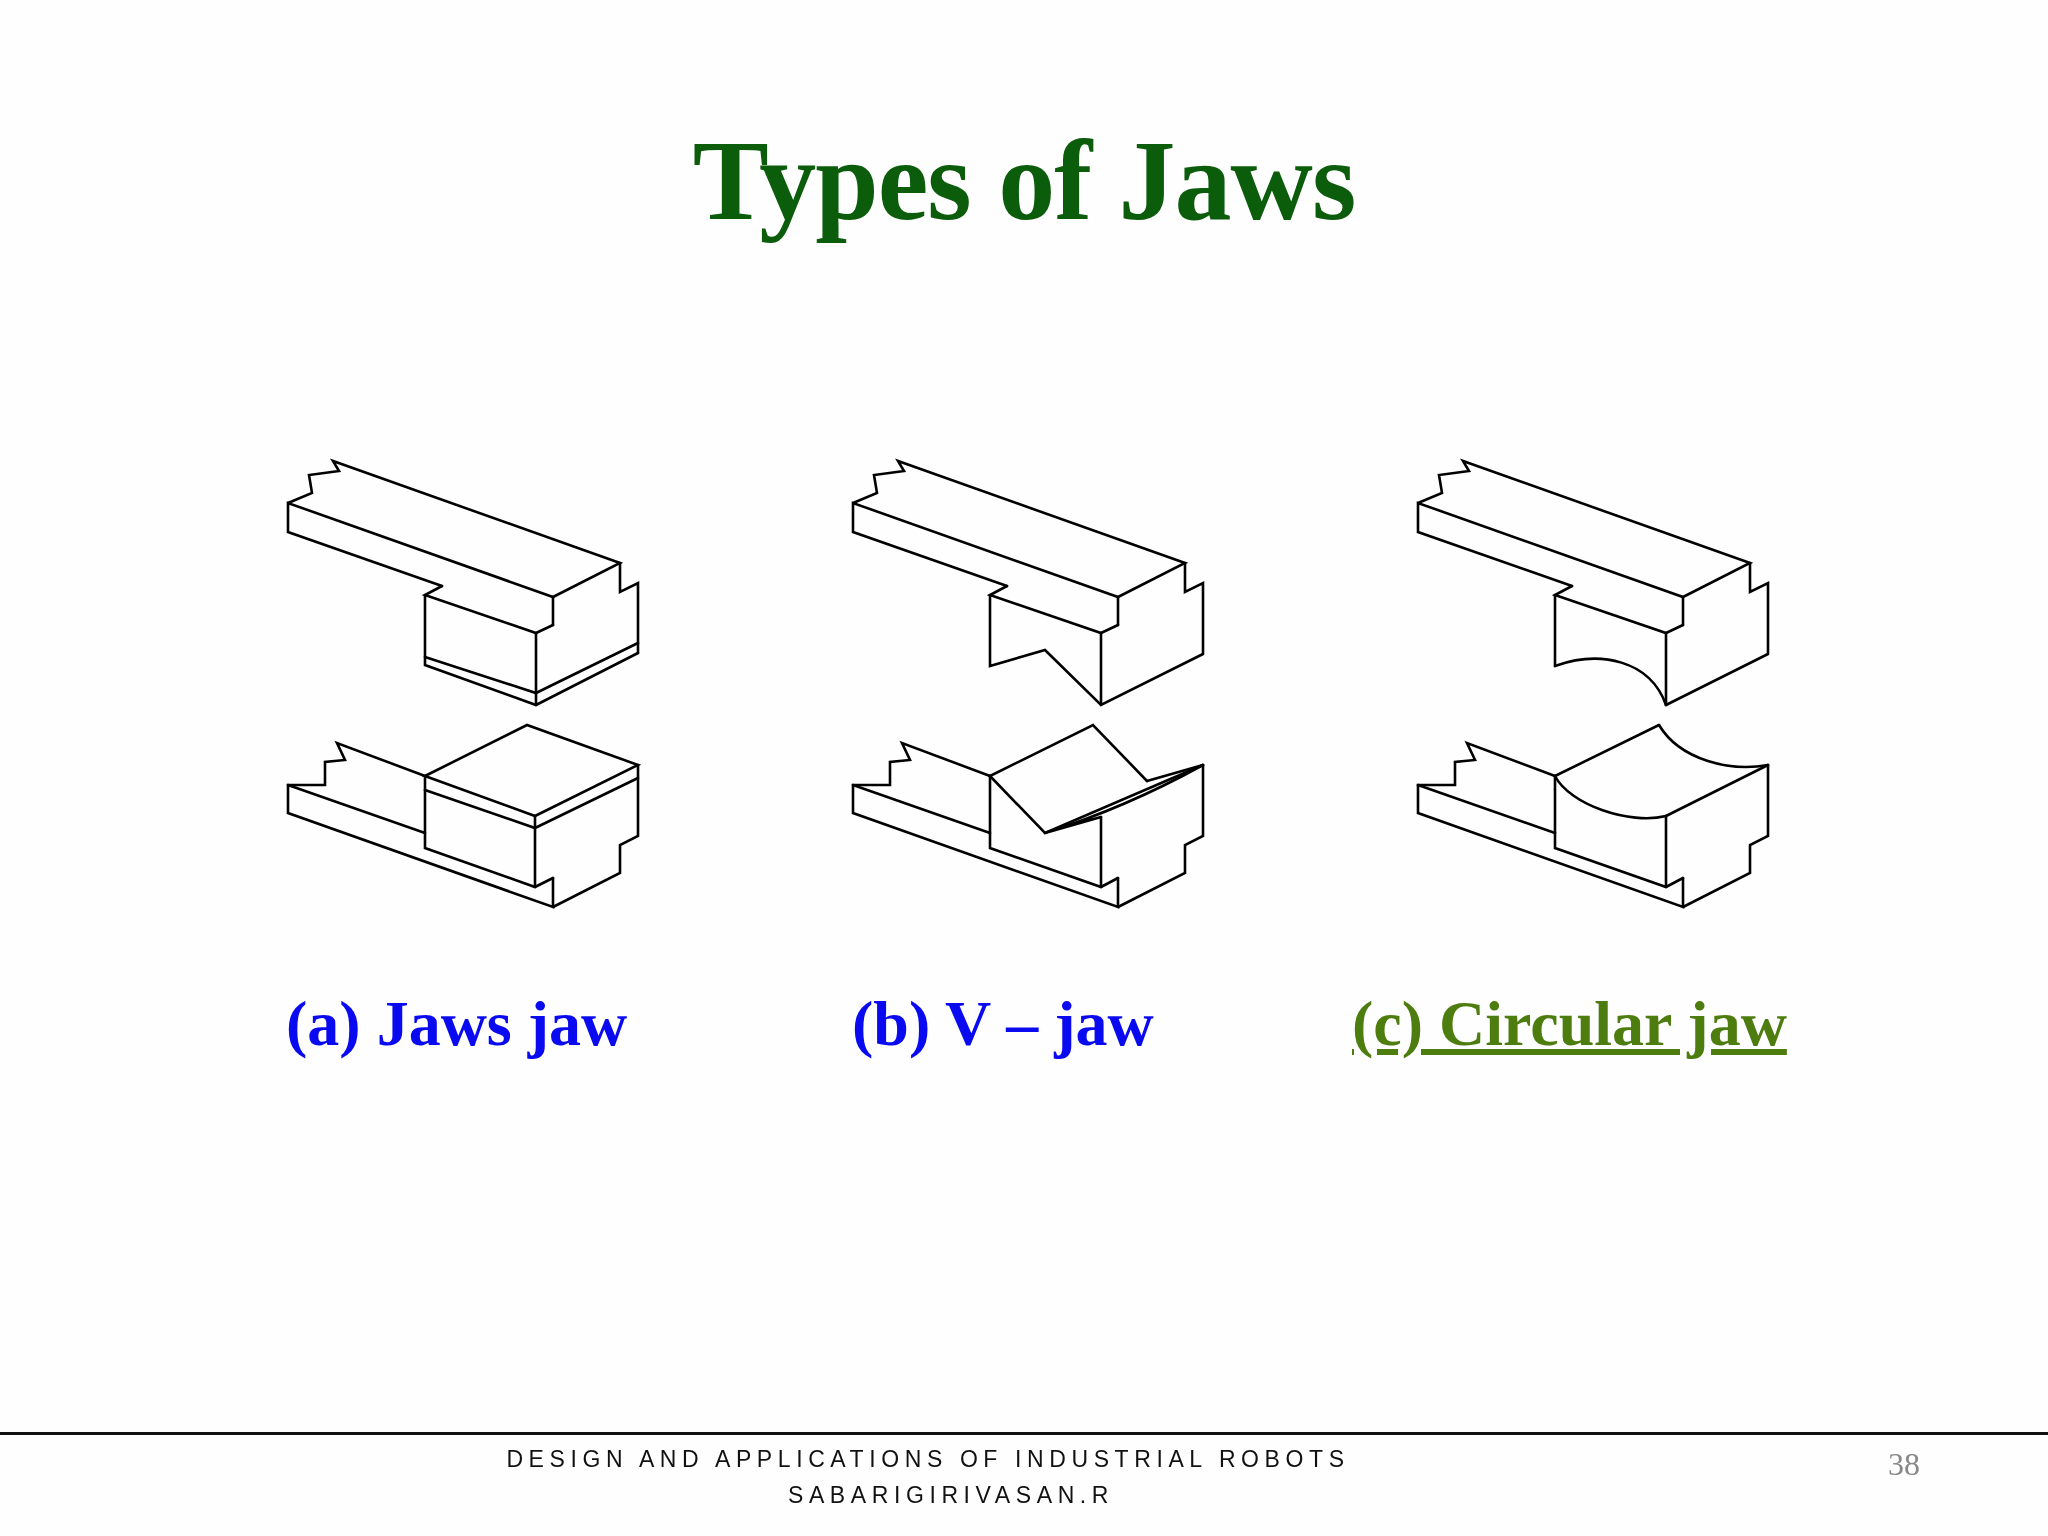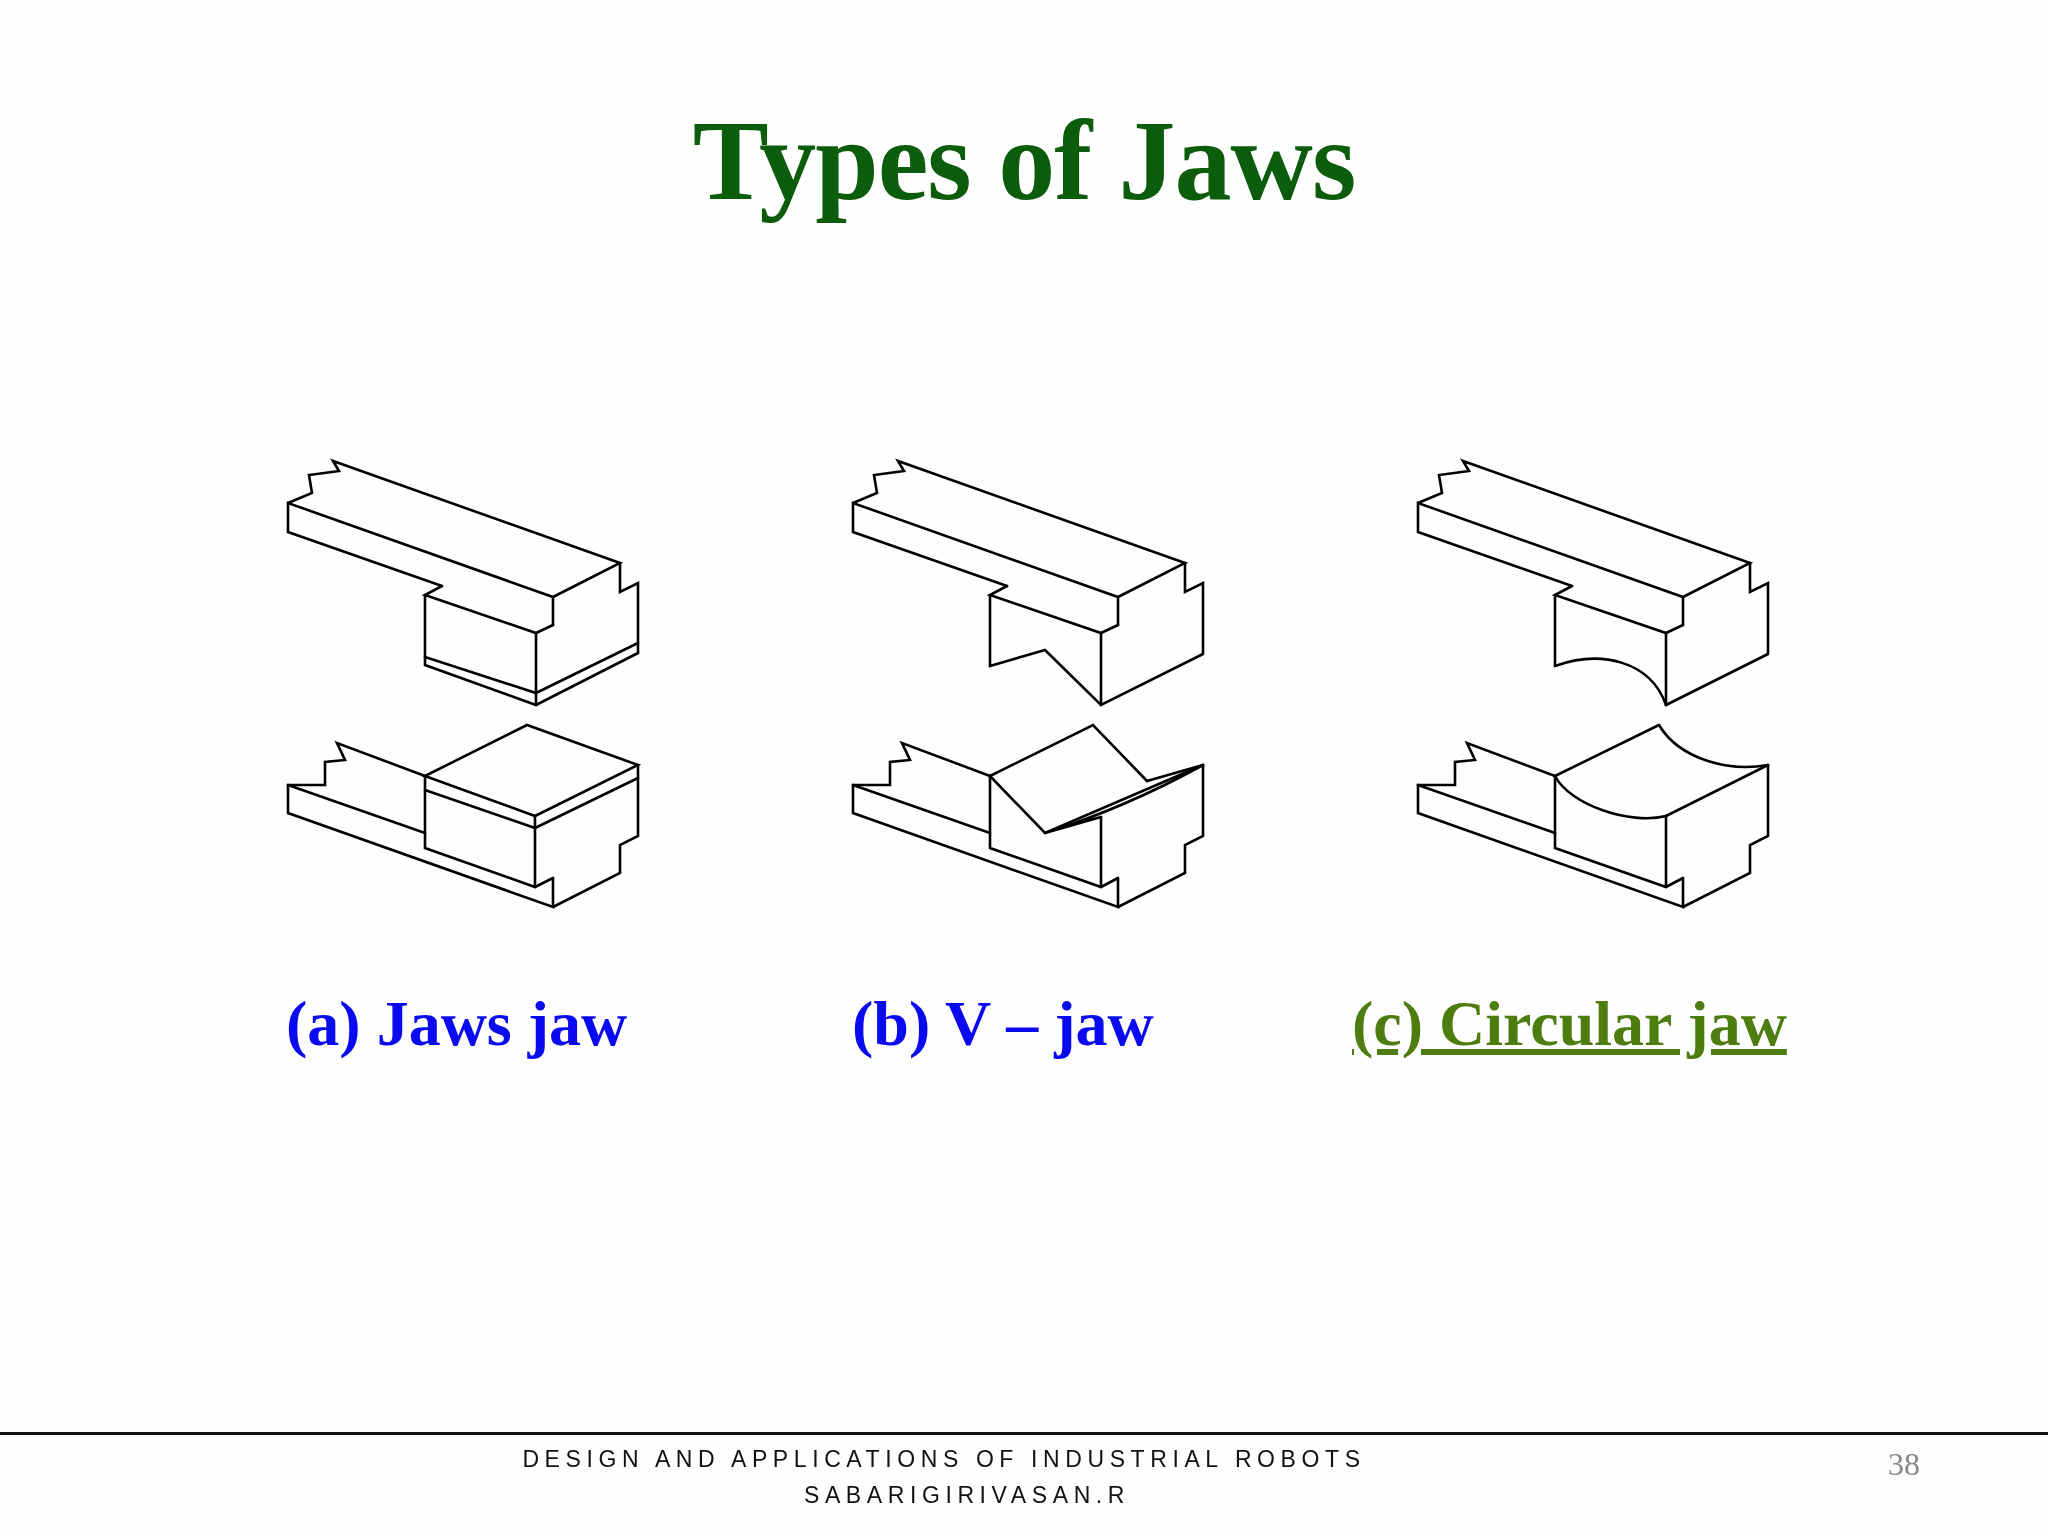--- a/index.html
+++ b/index.html
@@ -12,33 +12,33 @@
     font-family: "Liberation Serif", serif; font-weight: bold; font-size: 114px;
     line-height: 130px; letter-spacing: -1px;
   }
   svg.drawing { position: absolute; left: 0; top: 0; }
   .jaw-label {
     position: absolute; top: 984px; font-family: "Liberation Serif", serif;
     font-weight: bold; font-size: 64px; line-height: 80px; white-space: nowrap;
   }
   .footer-rule { position: absolute; left: 0; top: 1432px; width: 2048px; height: 3px; background: #111; }
   .footer-line {
-    position: absolute; left: 16px; width: 1856px; text-align: center;
+    position: absolute; left: 0; width: 1856px; text-align: center;
     font-family: "Liberation Sans", sans-serif; font-size: 23px; letter-spacing: 5.6px;
     color: #111; white-space: nowrap;
   }
   .page-num {
     position: absolute; left: 1888px; top: 1446px; font-family: "Liberation Serif", serif;
     font-size: 32px; color: #888;
   }
 </style>
 </head>
 <body>
 
-<div class="title" style="color:#0b5c0b;">Types of Jaws</div>
+<div class="title" style="color:#0b5c0b;margin-top:20px;">Types of Jaws</div>
 
 <svg class="drawing" width="2048" height="1536" viewBox="0 0 2048 1536" fill="none" stroke="#000" stroke-width="2.6" stroke-linejoin="miter" stroke-linecap="round">
 
   <g>
     <g>
 
       <polyline points="288,503 312,493 309,475 339,471 333,461 620,563 553,597 288,503 288,532 442,586"></polyline>
       <line x1="553" y1="597" x2="553" y2="625"></line>
       <polyline points="620,563 620,592 638,583 638,653"></polyline>
 

